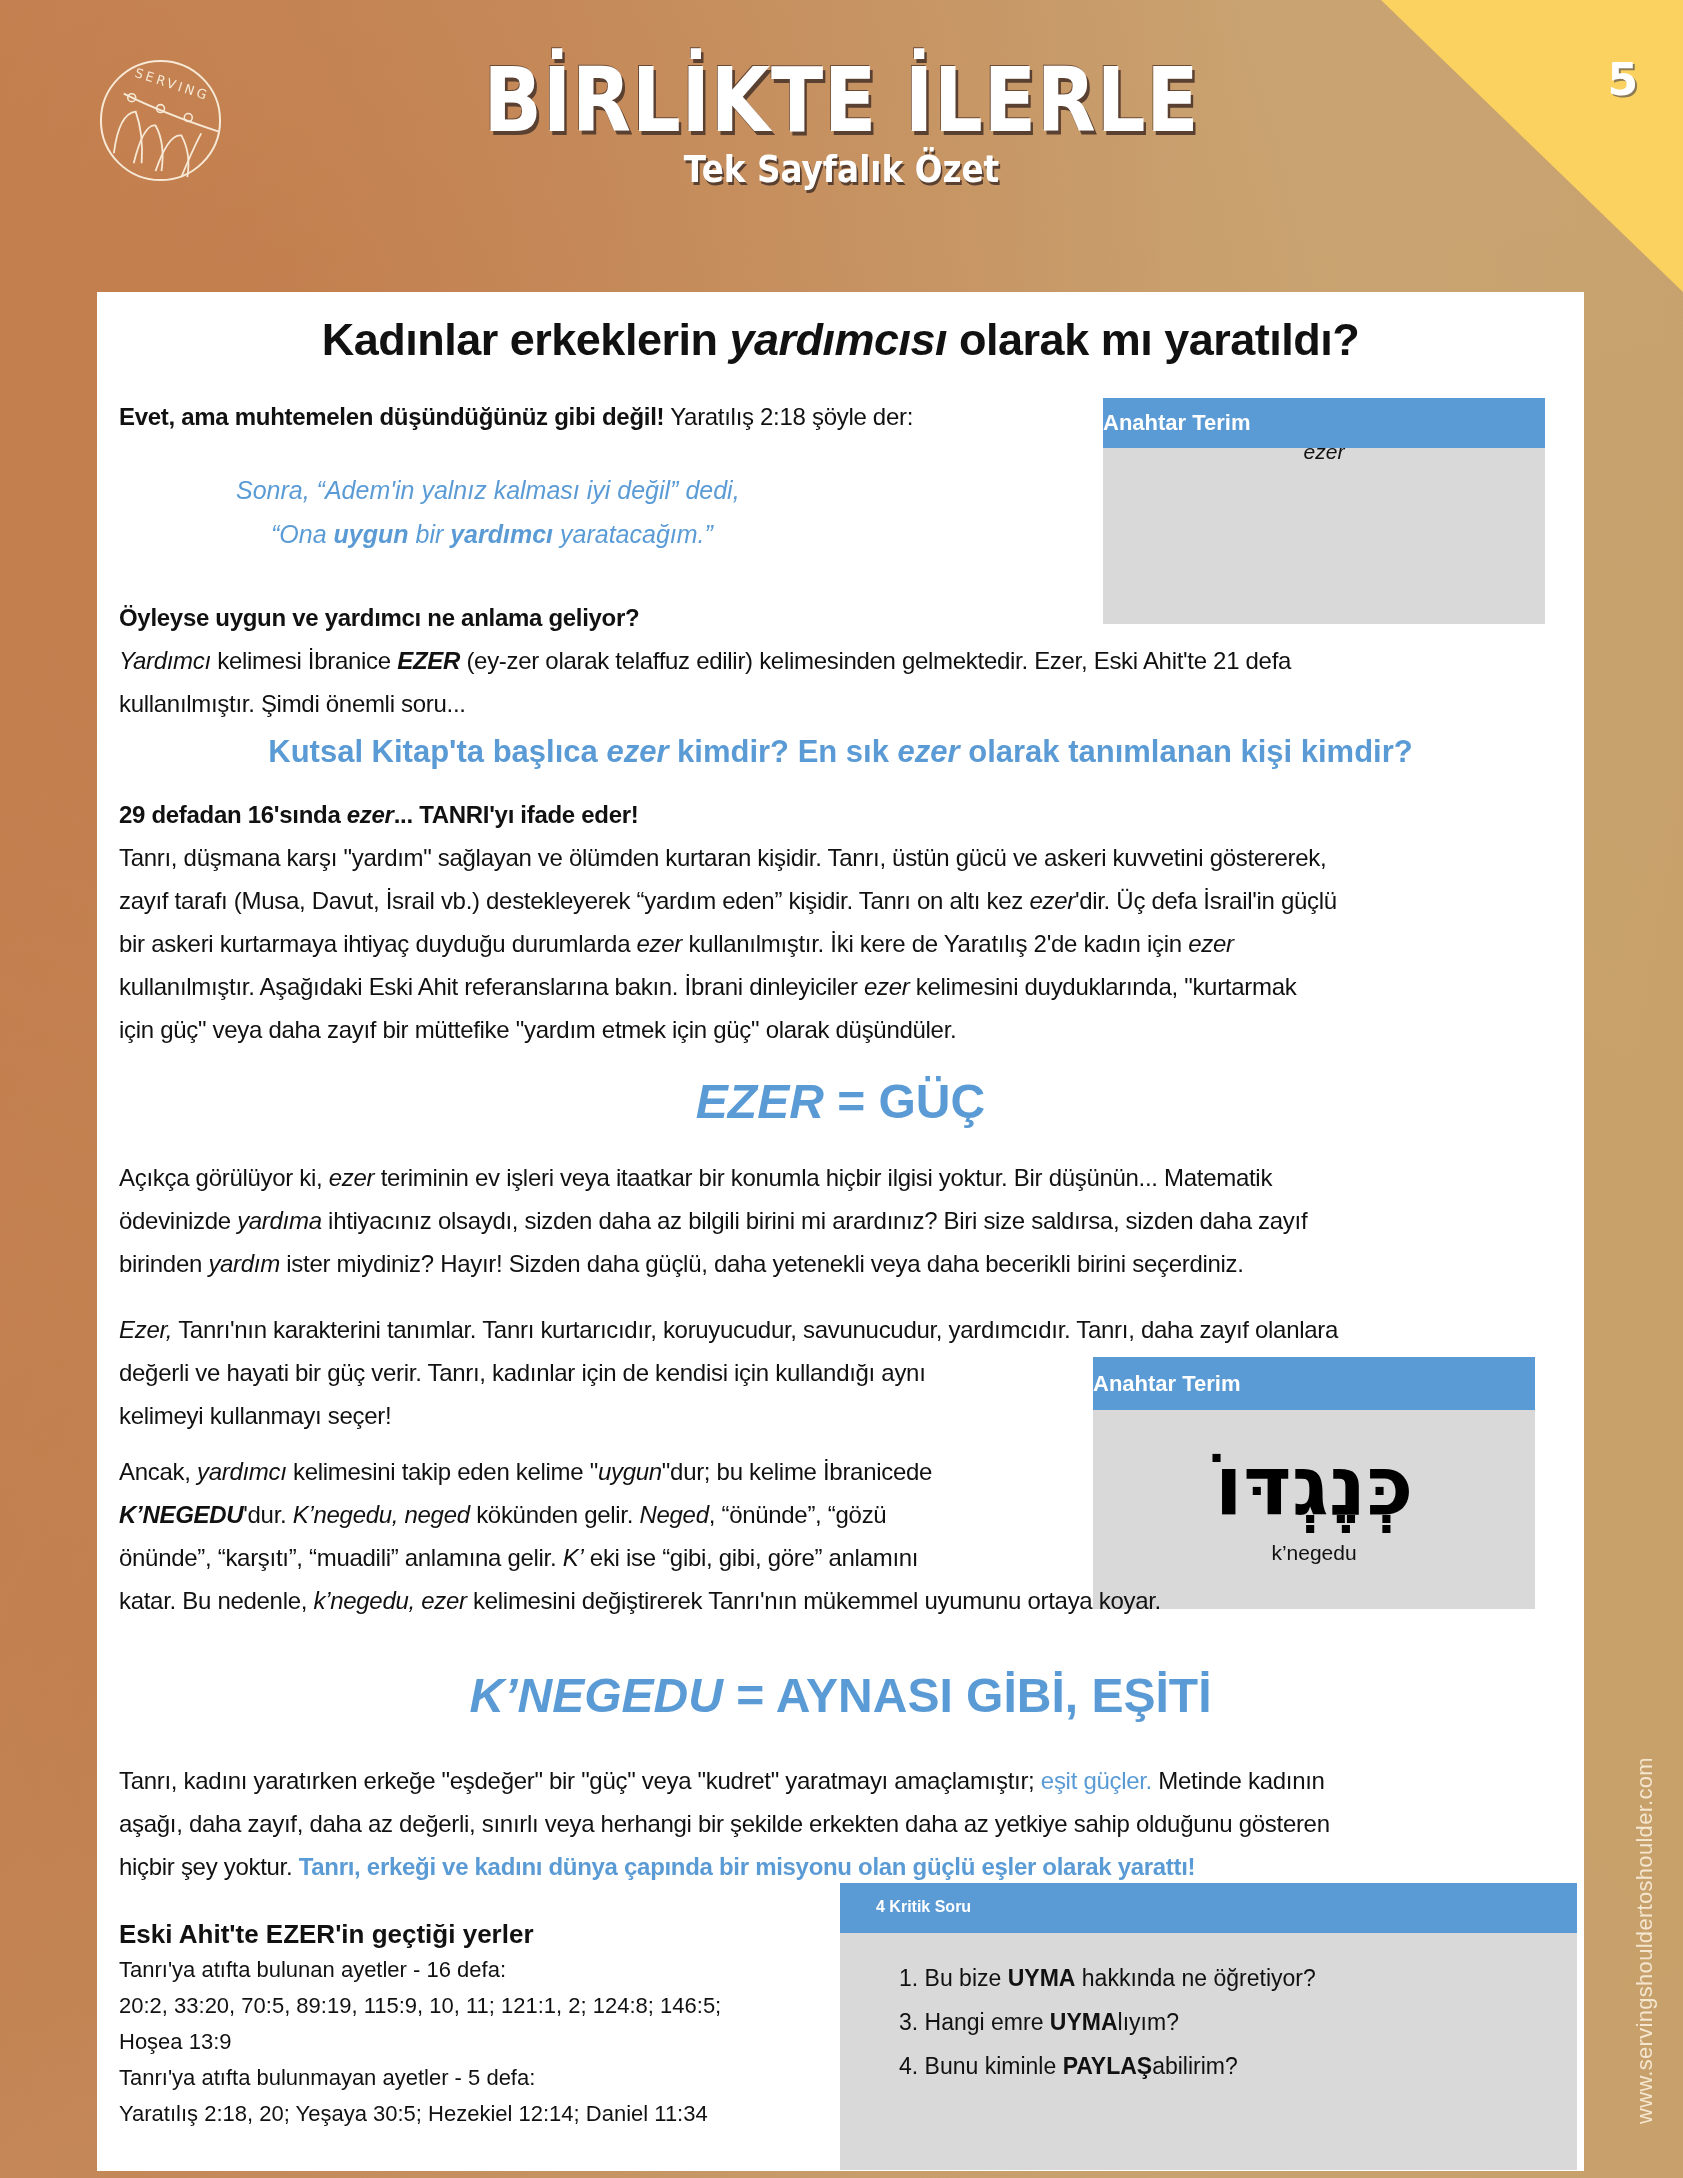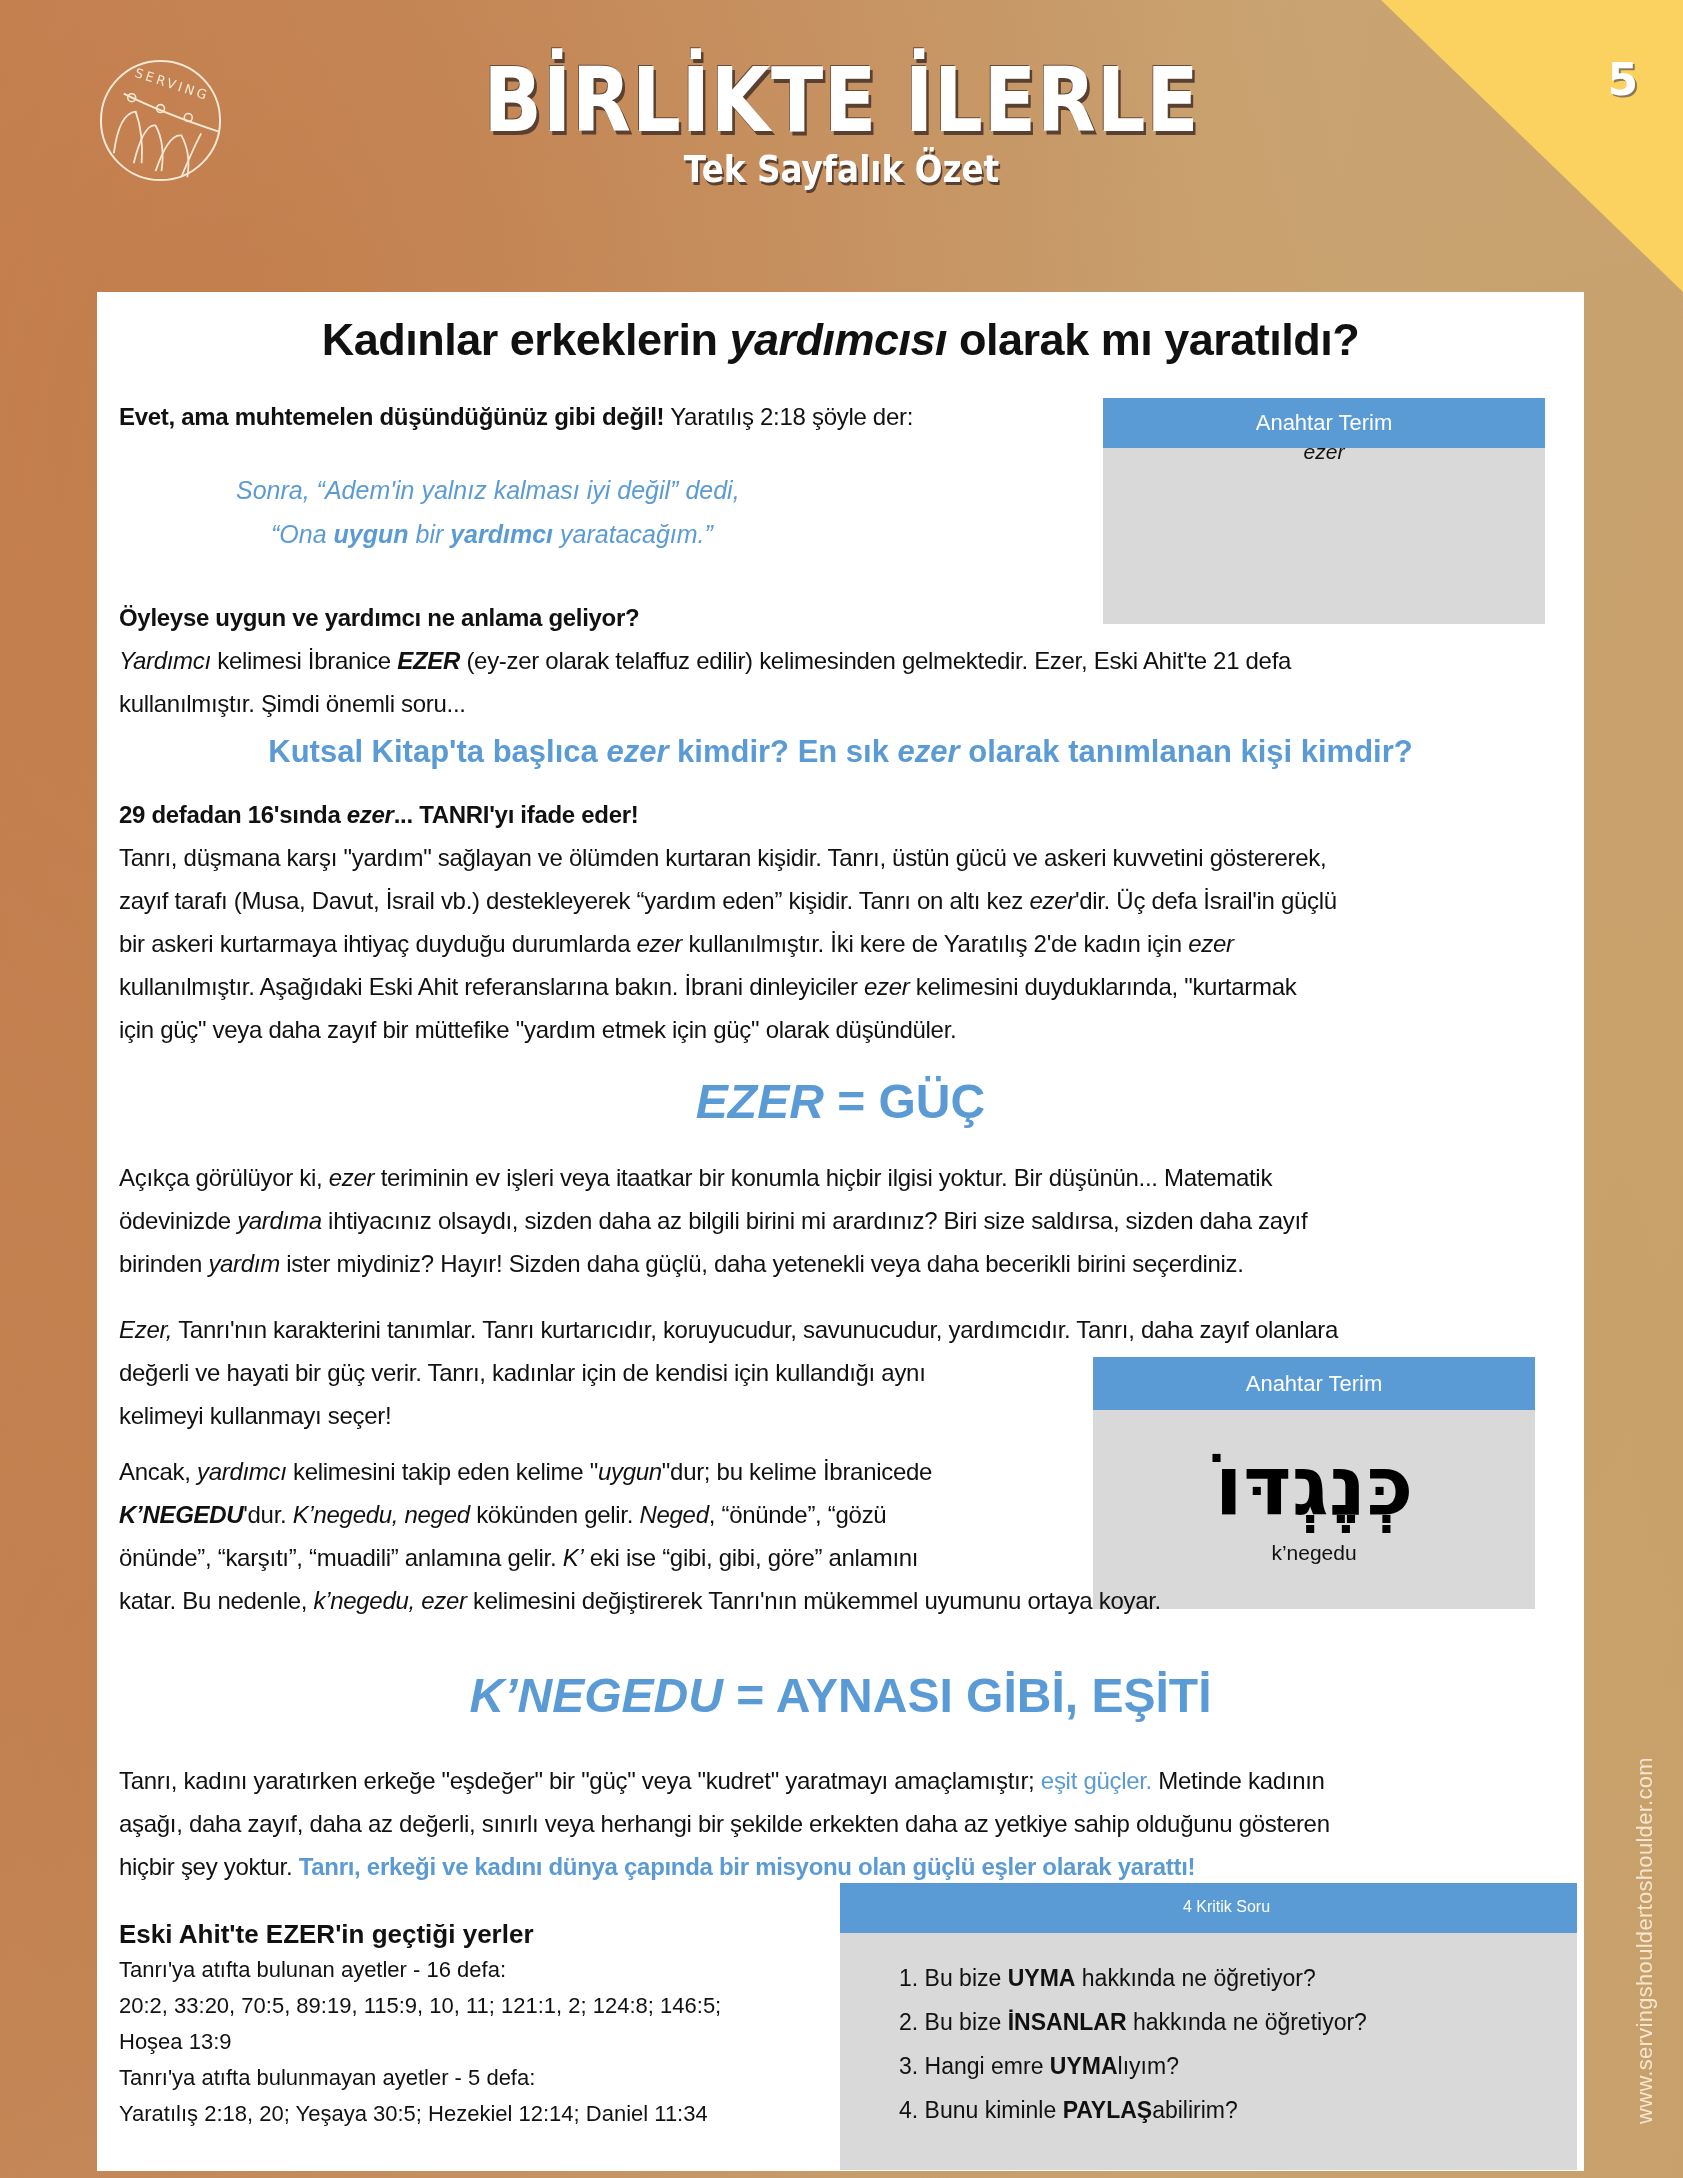--- a/index.html
+++ b/index.html
@@ -50,21 +50,21 @@
   .h1 {
     left: 0; right: 0; top: 22px; text-align: center;
     font-size: 45px; font-weight: bold; color: #111; letter-spacing: -0.5px;
   }
   .blue { color: #5b9bd5; }
   .blue-h {
     left: 0; right: 0; text-align: center; font-weight: bold; color: #5b9bd5;
   }
   .key-box { background: #d9d9d9; }
   .key-head {
-    background: #5b9bd5; color: #fff; font-weight: normal; text-align: center;
+    background: #5b9bd5; color: #fff; font-weight: bold; text-align: left;
     font-size: 22px;
   }
   .hebrew {
     text-align: center; font-family: "DejaVu Sans", sans-serif; font-weight: bold;
     color: #000; direction: rtl;
   }
   .translit { text-align: center; font-size: 21px; color: #111; }
   .quote {
     font-style: italic; color: #5b9bd5; font-size: 25px; line-height: 44px;
   }
@@ -189,21 +189,20 @@
       <div>Hoşea 13:9</div>
       <div>Tanrı'ya atıfta bulunmayan ayetler - 5 defa:</div>
       <div>Yaratılış 2:18, 20; Yeşaya 30:5; Hezekiel 12:14; Daniel 11:34</div>
     </div>
   </div>
 
   <div class="abs key-box" style="left:743px; top:1591px; width:737px; height:287px;">
     <div class="key-head" style="height:50px; line-height:48px; font-size:16px;padding-left:36px;">4 Kritik Soru</div>
     <ol class="q-list" style="margin:30px 0 0 59px;">
       <li><span>1.</span> <span>Bu bize </span><b>UYMA</b><span> hakkında ne öğretiyor?</span></li>
-      <li><span>2.</span> <span>Bu bize </span><b>İNSANLAR</b><span> hakkında ne öğretiyor?</span></li>
       <li><span>3.</span> <span>Hangi emre </span><b>UYMA</b><span>lıyım?</span></li>
       <li><span>4.</span> <span>Bunu kiminle </span><b>PAYLAŞ</b><span>abilirim?</span></li>
     </ol>
   </div>
 </div>
 
 <div class="url">www.servingshouldertoshoulder.com</div>
 
 
 </body></html>

